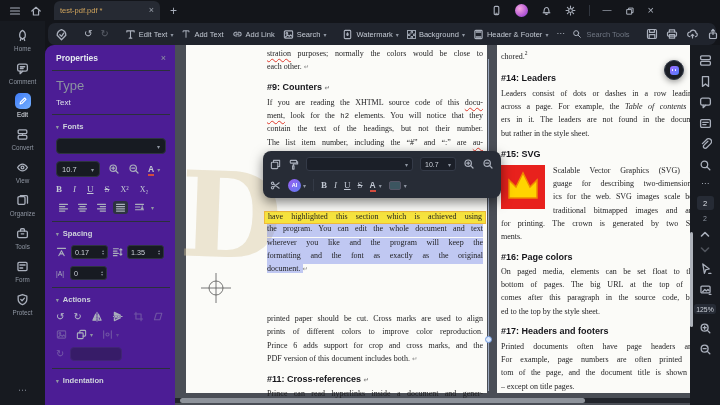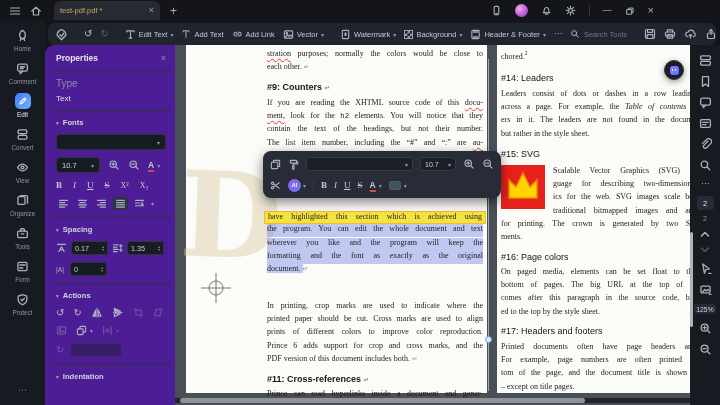--- a/index.html
+++ b/index.html
@@ -53,21 +53,21 @@
     display:flex;align-items:center;justify-content:center}
   .raildots{margin-top:auto;margin-bottom:10px;color:#8f96a2;font-size:9px;cursor:pointer}
 
   
   #props{position:absolute;left:45px;top:45px;width:130px;height:360px;background:#4c1d95;
     border-top-left-radius:9px;padding:8px 9px 0 11px;overflow:hidden}
   #props .hdr{display:flex;align-items:center;justify-content:space-between}
   #props .hdr .t{font-size:8.5px;font-weight:bold;color:#e3e7ee}
   #props .hdr .x{font-size:9px;color:#8f96a2;cursor:pointer}
   .pdiv{border-top:1px solid #2b303b;margin:7px -4px}
-  .plbl{font-size:10px;color:#8b93a0}
+  .plbl{font-size:13px;color:#8b93a0}
   .pval{font-size:8px;color:#dde1e8;margin-top:5px}
   .sec{display:flex;align-items:center;gap:4px;font-size:7.6px;font-weight:bold;color:#ced3db}
   .sec .chev{font-size:5.5px}
   .pselect{height:16px;background:#171b22;border:1px solid #2e3440;border-radius:4px;
     display:flex;align-items:center;justify-content:space-between;padding:0 5px;cursor:pointer}
   .pselect .v{font-size:7.5px;color:#cdd2da}
   .prow{display:flex;align-items:center;margin-top:7px;gap:8px}
   .fmt{font-size:9px;color:#c3c9d4;cursor:pointer;font-family:"Liberation Serif",serif}
   .fmt.b{font-weight:bold}.fmt.i{font-style:italic}.fmt.u{text-decoration:underline}.fmt.s{text-decoration:line-through}
   .fmt.sup,.fmt.sub{font-size:8px}
@@ -85,21 +85,21 @@
   #docarea{position:absolute;left:175px;top:45px;width:515px;height:360px;background:#4a4e56;overflow:hidden}
   #page{position:absolute;left:11px;top:0;width:301px;height:348px;background:#fbfbf8}
   #pageR{position:absolute;left:322px;top:0;width:193px;height:348px;background:#fbfbf8;overflow:hidden}
   .dline{position:absolute;left:81px;width:216px;height:13px;font-family:"Liberation Serif",serif;font-size:8px;
     color:#1d1d1f;white-space:nowrap;text-align:justify;text-align-last:justify;cursor:text}
   .dline.last{text-align-last:left}
   .rline{position:absolute;left:4px;width:195px;height:13px;font-family:"Liberation Serif",serif;font-size:8px;
     color:#1d1d1f;white-space:nowrap;text-align:justify;text-align-last:justify;cursor:text}
   .rline.last{text-align-last:left}
   .dhead{position:absolute;left:81px;width:216px;font-size:9px;font-weight:bold;color:#15151a;white-space:nowrap;cursor:text}
-  .rhead{position:absolute;left:4px;width:195px;font-size:9px;font-weight:normal;color:#15151a;white-space:nowrap;cursor:text}
+  .rhead{position:absolute;left:4px;width:195px;font-size:9px;font-weight:bold;color:#15151a;white-space:nowrap;cursor:text}
   .ret{color:#8a8a8a;font-size:6.5px;font-family:"DejaVu Sans",sans-serif}
   .sq{text-decoration:underline wavy #e23b2e;text-decoration-thickness:.7px;text-underline-offset:1.8px}
   .mono{font-family:"Liberation Mono",monospace;font-size:7.3px}
   .sel{background:rgba(96,118,232,.38)}
   .yline{background:#f6e33e;border:1px solid #efb93a;left:78px!important;width:222px!important;padding:0 3px}
   .wm{position:absolute;left:-6px;top:112px;font-family:"DejaVu Serif",serif;font-weight:bold;font-size:118px;
     line-height:1;color:rgba(214,198,158,.42);transform:rotate(2deg);pointer-events:none}
   .crossmark{position:absolute;left:14px;top:227px}
   .framev{position:absolute;left:313px;top:14px;width:1px;height:332px;background:#aab9d0;opacity:.85}
   .handle{position:absolute;left:310px;width:7px;height:7px;border-radius:50%;background:#dce8fb;border:1px solid #6f99df;cursor:ew-resize}
@@ -213,21 +213,21 @@
           <path d="M5.2 7.6H4a2 2 0 1 1 0-4h1.2M6.8 3.6H8a2 2 0 1 1 0 4H6.8M4.5 5.6h3"></path>
         </svg>
       <span>Add Link</span>
       </span>
     <span class="tbtn">
       <svg width="11" height="11" viewBox="0 0 12 12" class="ic">
           <rect x="1.5" y="2" width="9" height="8" rx="1"></rect>
           <circle cx="4.2" cy="4.8" r=".9"></circle>
           <path d="M2.5 9l2.6-2.6 1.7 1.7 1.6-1.6 2 2"></path>
         </svg>
-      <span>Vector</span>
+      <span>Search</span>
         <span class="chev">▾</span>
       </span>
     <span class="tdiv"></span>
     <span class="tbtn">
       <svg width="11" height="11" viewBox="0 0 12 12" class="ic">
           <rect x="2.5" y="1.5" width="7" height="9" rx="1"></rect>
           <path d="M6 4.2c1 1.3 1 2.3 0 2.9-1-.6-1-1.6 0-2.9z"></path>
         </svg>
       <span>Watermark</span>
         <span class="chev">▾</span>
@@ -566,21 +566,20 @@
       <div class="dline" style="top:92.6px"><span>The list item number, including the “#” and “:” are </span><span class="sq">au-</span></div>
       <div class="dline" style="top:79.4px"><span>contain the text of the headings, but not their number.</span></div>
 
       <div class="dline yline" style="top:166.2px"><span>have highlighted this section which is achieved using</span></div>
       <div class="dline sel" style="top:179.4px"><span>the program. You can edit the whole document and text</span></div>
       <div class="dline sel" style="top:192.6px"><span>wherever you like and the program will keep the</span></div>
       <div class="dline sel" style="top:205.8px"><span>formatting and the font as exactly as the original</span></div>
       <div class="dline last" style="top:219px"><span class="sel">document. </span><span class="ret">↵</span></div>
 
 
-      <div class="dline" style="top:256px"><span>In printing, crop marks are used to indicate where the</span></div>
       <div class="dline" style="top:269.2px"><span>printed paper should be cut. Cross marks are used to align</span></div>
       <div class="dline" style="top:282.4px"><span>prints of different colors to improve color reproduction.</span></div>
       <div class="dline" style="top:295.6px"><span>Prince 6 adds support for crop and cross marks, and the</span></div>
       <div class="dline last" style="top:308.8px"><span>PDF version of this document includes both. </span><span class="ret">↵</span></div>
 
       <div class="dhead" style="top:329px"><span>#11: Cross-references</span> <span class="ret">↵</span></div>
       <div class="dline" style="top:344px"><span>Prince can read hyperlinks inside a document and gener-</span></div>
 
       <svg class="crossmark" width="32" height="32" viewBox="0 0 32 32">
         <circle cx="16" cy="16" r="7" fill="none" stroke="#555" stroke-width="0.8"></circle>

